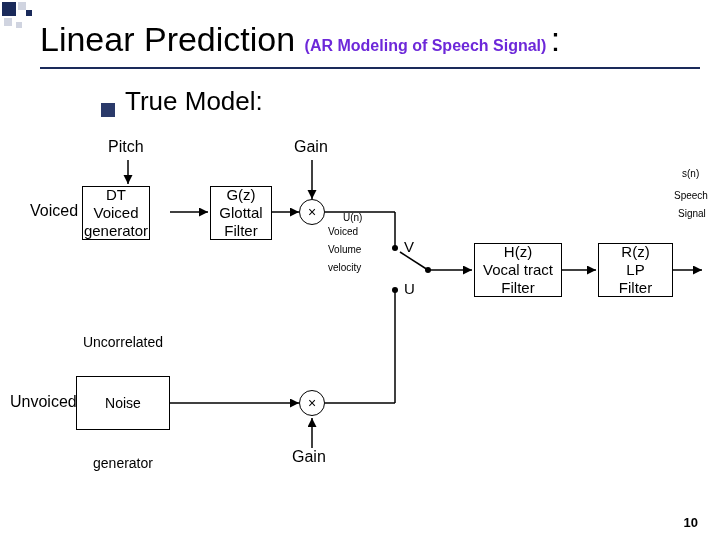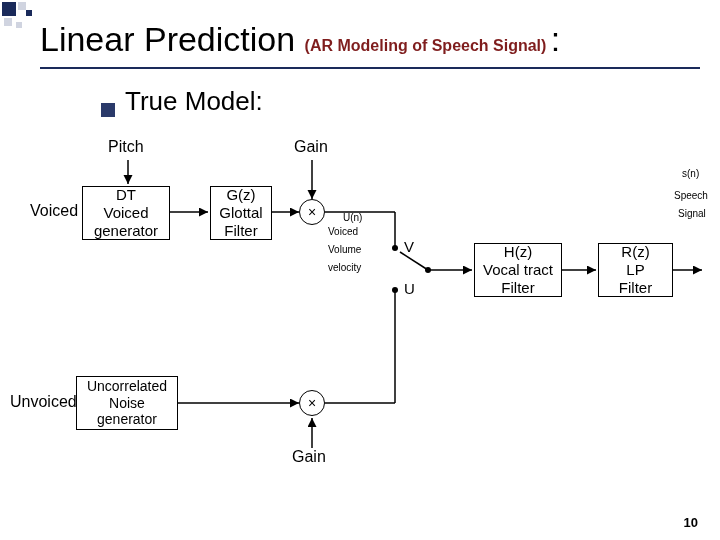--- a/index.html
+++ b/index.html
@@ -21,21 +21,21 @@
   .corner-deco .sq3 { position:absolute; top:10px; left:26px; width:6px; height:6px; background:#1a2a5a; }
   .corner-deco .sq4 { position:absolute; top:18px; left:4px; width:8px; height:8px; background:#d0d4e0; }
   .corner-deco .sq5 { position:absolute; top:22px; left:16px; width:6px; height:6px; background:#d0d4e0; }
   .title-wrap {
     position: absolute;
     top: 20px; left: 40px; right: 20px;
     border-bottom: 2px solid #1a2a5a;
     padding-bottom: 8px;
   }
   .title-main { font-size: 34px; color:#000; display:inline; }
-  .title-sub { font-size: 16px; font-weight:bold; color:#7f1d1d; display:inline; }
+  .title-sub { font-size: 16px; font-weight:bold; color:#6d28d9; display:inline; }
   .bullet-row {
     position:absolute; top:86px; left:60px;
     display:flex; align-items:flex-end; gap:10px;padding-left:41px;
   }
   .bullet-sq { width:14px; height:14px; background:#2a3a6a; }
   .bullet-text { font-size:26px; color:#000; }
   
   .diagram { position:absolute; top:130px; left:0; width:720px; height:360px; }
   .label { position:absolute; font-size:16px; color:#000; text-align:center; }
   .label-small { font-size:10px; }
@@ -123,33 +123,33 @@
   <div class="label label-small" style="top:114px; left:328px;">Volume</div>
   <div class="label label-small" style="top:132px; left:328px;">velocity</div>
 
   <div class="label" style="top:108px; left:404px; font-size:15px;">V</div>
   <div class="label" style="top:150px; left:404px; font-size:15px;">U</div>
 
   <div class="label label-small" style="top:38px; left:682px;">s(n)</div>
   <div class="label label-small" style="top:60px; left:674px;">Speech</div>
   <div class="label label-small" style="top:78px; left:678px;">Signal</div>
 
-  <div class="box" style="top:56px; left:82px; width:88px; height:54px;">
+  <div class="box" style="top:56px; left:82px; width:68px; height:54px;">
     <div>DT</div>
     <div>Voiced</div>
     <div>generator</div>
   </div>
 
   <div class="box" style="top:56px; left:210px; width:62px; height:54px;">
     <div>G(z)</div>
     <div>Glottal</div>
     <div>Filter</div>
   </div>
 
-  <div class="box" style="top:246px; left:76px; width:102px; height:54px; font-size:14px;">
+  <div class="box" style="top:246px; left:76px; width:94px; height:54px; font-size:14px;gap:44px;">
     <div>Uncorrelated</div>
     <div>Noise</div>
     <div>generator</div>
   </div>
 
   <div class="box" style="top:113px; left:474px; width:88px; height:54px;">
     <div>H(z)</div>
     <div>Vocal tract</div>
     <div>Filter</div>
   </div>

